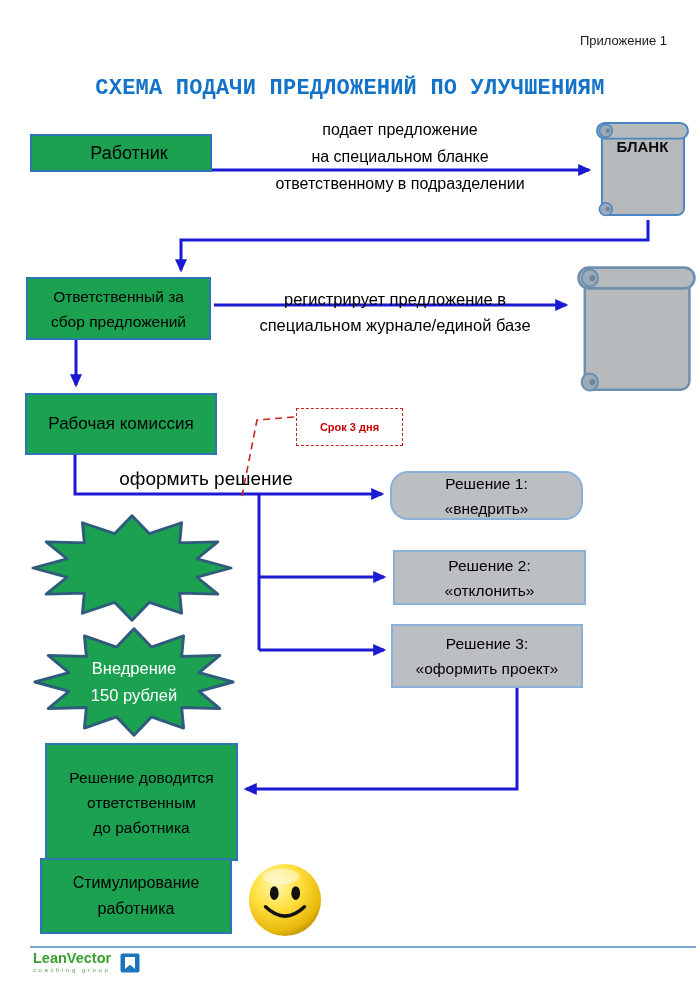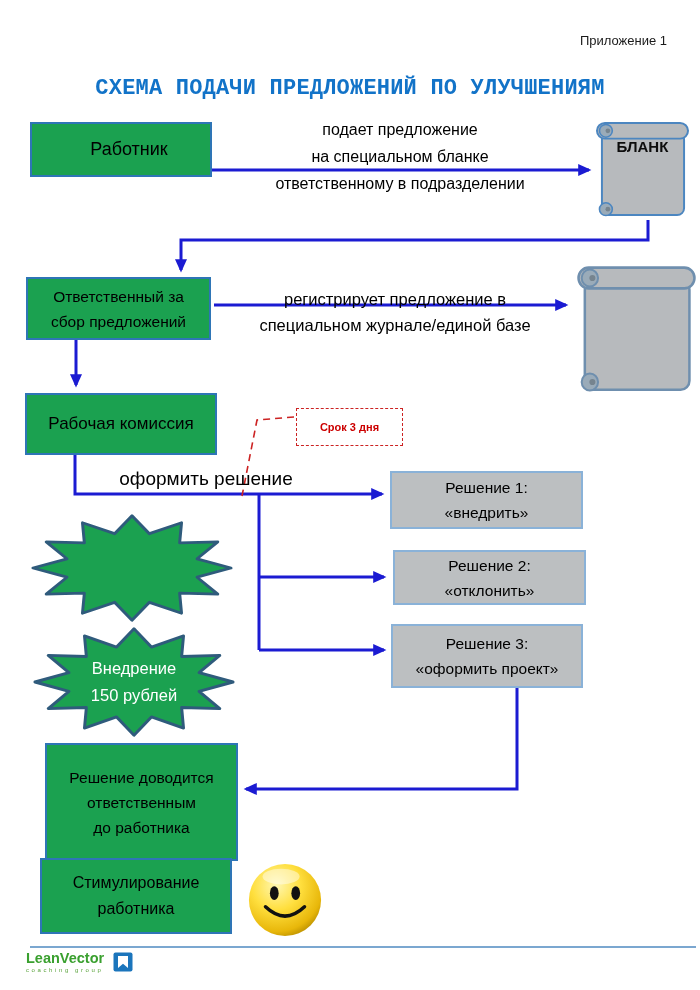--- a/index.html
+++ b/index.html
@@ -8,35 +8,35 @@
   .abs{position:absolute;}
   .pre{white-space:pre-line;}
   .center{text-align:center;}
 
   .page-tag{top:33px;right:33px;font-size:13px;color:#1a1a1a;}
   .page-title{top:76px;left:0;right:0;text-align:center;font-size:22px;font-weight:bold;
               color:#1273c8;letter-spacing:.2px;font-family:Liberation Mono, monospace;}
 
   .gbox{background:#1ba150;border:2.5px solid #2e75b6;box-sizing:border-box;
         display:flex;align-items:center;justify-content:center;color:#000;}
-  .box-worker{left:30px;top:122px;width:182px;height:55px;font-size:18px;padding-left:16px;}
+  .box-worker{left:30px;top:134px;width:182px;height:38px;font-size:18px;padding-left:16px;}
   .box-resp{left:26px;top:277px;width:185px;height:63px;font-size:15.5px;line-height:25px;}
   .box-comm{left:25px;top:393px;width:192px;height:62px;font-size:17px;}
   .box-notify{left:45px;top:743px;width:193px;height:118px;font-size:15.5px;line-height:25px;}
   .box-stim{left:40px;top:858px;width:192px;height:76px;font-size:16px;line-height:26px;}
 
   .edge-label{color:#000;}
   .lbl-submit{left:222px;top:116px;width:356px;font-size:16px;line-height:27px;}
   .lbl-register{left:216px;top:286px;width:358px;font-size:16.5px;line-height:26px;}
   .lbl-decide{left:100px;top:468px;width:212px;font-size:19px;}
 
   .gray-box{background:#bcbfc1;border:2px solid #8ab2d8;box-sizing:border-box;
             display:flex;align-items:center;justify-content:center;
             font-size:15.5px;line-height:25px;color:#000;}
-  .box-dec1{left:390px;top:471px;width:193px;height:58px;}
+  .box-dec1{left:390px;top:471px;width:193px;height:49px;border-radius:18px;}
   .box-dec2{left:393px;top:550px;width:193px;height:55px;}
   .box-dec3{left:391px;top:624px;width:192px;height:64px;}
 
   .deadline{left:296px;top:408px;width:107px;height:38px;border:1.5px dashed #cc2222;
             box-sizing:border-box;display:flex;align-items:center;justify-content:center;
             color:#cc0000;font-weight:bold;font-size:11px;}
 
   .scroll{overflow:visible;}
   .scroll-label{position:absolute;left:0;right:0;text-align:center;font-weight:bold;color:#0d0d0d;}
   .blank-wrap{left:595px;top:121px;width:95px;height:98px;}
@@ -46,21 +46,21 @@
 
   .star-wrap{pointer-events:none;}
   .star1{left:28px;top:511px;width:208px;height:114px;}
   .star2{left:30px;top:624px;width:208px;height:116px;}
   .star-text{position:absolute;left:0;right:0;top:50%;transform:translateY(-50%);
              text-align:center;color:#ffffff;font-size:16.5px;line-height:27px;}
 
   .smiley{left:246px;top:860px;width:78px;height:78px;}
 
   .footer-line{left:30px;top:946px;width:666px;border-top:2px solid #7ba7d0;height:0;}
-  .logo{left:26px;top:951px;display:flex;align-items:center;gap:9px;}
+  .logo{left:33px;top:951px;display:flex;align-items:flex-end;gap:9px;}
   .logo-texts{display:flex;flex-direction:column;}
   .logo-brand{font-size:14.5px;font-weight:bold;color:#3aa02f;line-height:15px;}
   .logo-sub{font-size:6px;letter-spacing:2.6px;color:#5aa33c;margin-top:1px;}
 
   svg{display:block;}
   .wires{left:0;top:0;}
 </style>
 </head>
 <body>
 

